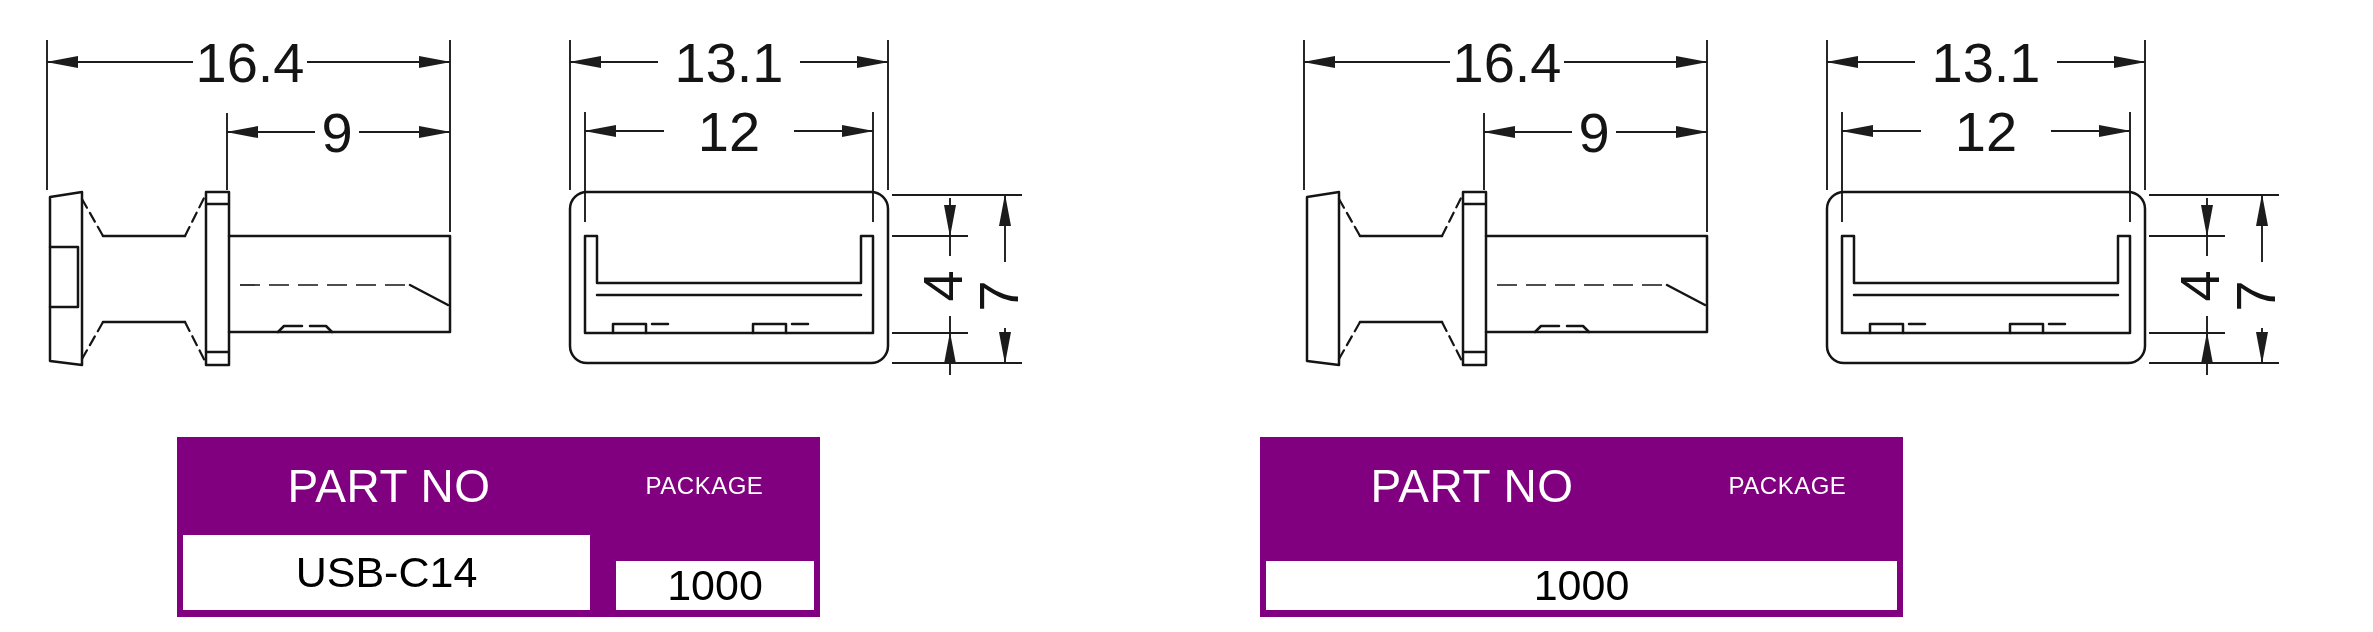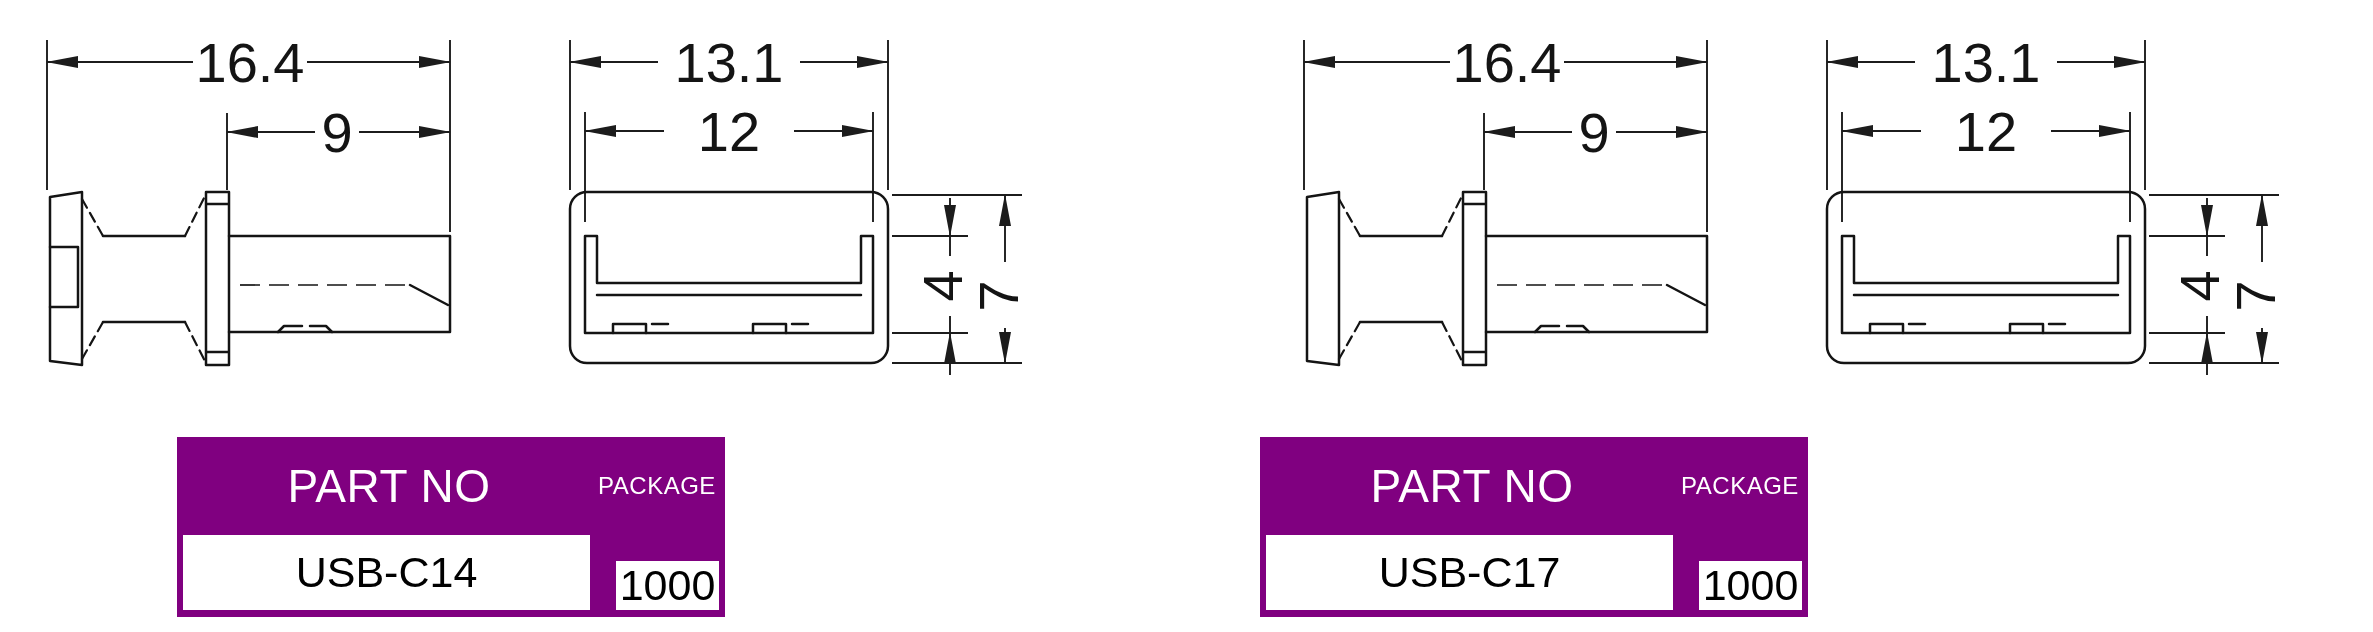--- a/index.html
+++ b/index.html
@@ -12,21 +12,21 @@
   }
   
   svg.drawings{position:absolute;left:0;top:0;}
   .dim-line{stroke:#1c1c1c;stroke-width:1.9;fill:none;}
   .part-line{stroke:#141414;stroke-width:2.5;fill:none;stroke-linejoin:round;stroke-linecap:round;}
   .hidden-line{stroke-dasharray:10 6;stroke-width:2.2;}
   .center-line{stroke:#141414;stroke-width:1.7;fill:none;stroke-dasharray:20 9;}
   .dim-text{font-family:"Liberation Sans","DejaVu Sans",sans-serif;font-size:56px;fill:#141414;}
   
   .ptable{
-    position:absolute;top:437px;width:548px;height:180px;
+    position:absolute;top:437px;width:643px;height:180px;
     background:#800080;box-sizing:border-box;
     display:flex;flex-direction:column;
     padding:0 6px 7px 6px;
   }
   .thead{height:98px;display:flex;align-items:center;flex:none;}
   .th{color:#ffffff;text-align:center;}
   .th-partno{width:412px;font-size:46px;letter-spacing:0.5px;}
   .th-package{flex:1;font-size:24px;letter-spacing:0.5px;}
   .tbody{flex:1;display:flex;gap:26px;min-height:0;}
   .td{background:#ffffff;display:flex;align-items:center;justify-content:center;
@@ -131,18 +131,17 @@
       <div class="td td-package">1000</div>
     </div>
   </div>
 
   <div class="ptable" style="left:1260px">
     <div class="thead">
       <div class="th th-partno">PART NO</div>
       <div class="th th-package">PACKAGE</div>
     </div>
     <div class="tbody">
-      <div class="td td-partno">USB-C17</div>
       <div class="td td-package">1000</div>
     </div>
   </div>
 
 </div>
 
 </body></html>

